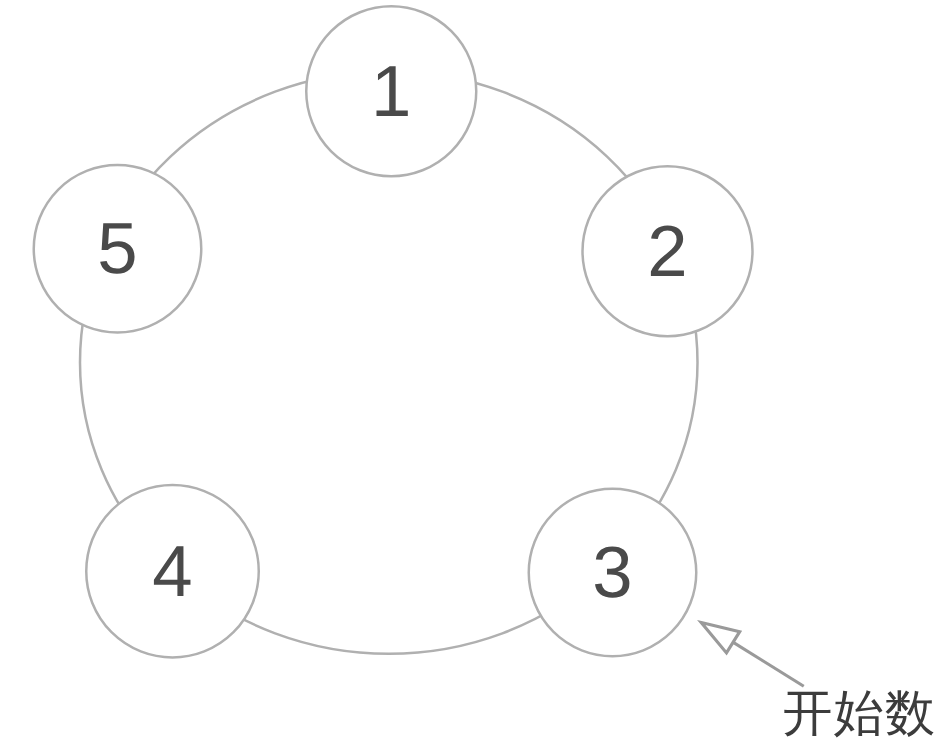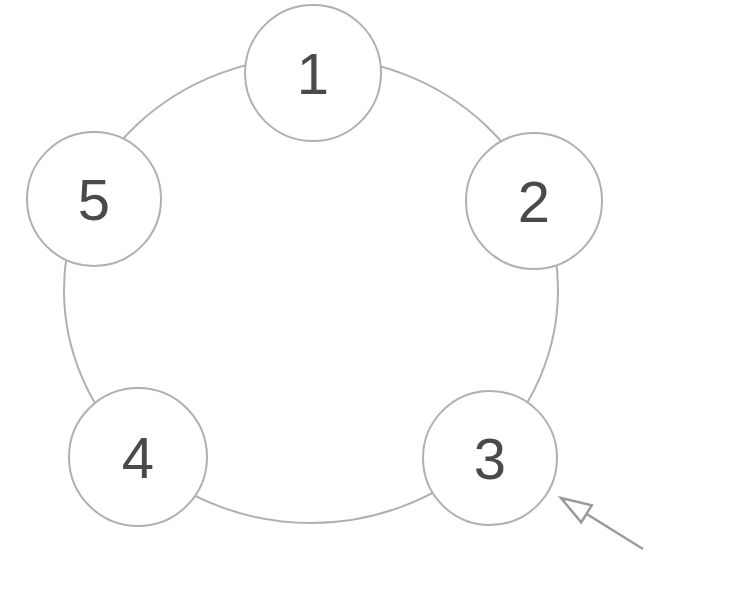--- a/index.html
+++ b/index.html
@@ -46,13 +46,14 @@
       <text x="534" y="201" fill="#4a4a4a" font-size="58" font-family="&quot;Liberation Sans&quot;, sans-serif" text-anchor="middle" dominant-baseline="central">2</text>
       <circle cx="490" cy="458" r="67" fill="#ffffff" stroke="#b0b0b0" stroke-width="2"></circle>
       <text x="490" y="458" fill="#4a4a4a" font-size="58" font-family="&quot;Liberation Sans&quot;, sans-serif" text-anchor="middle" dominant-baseline="central">3</text>
       <circle cx="138" cy="457" r="69" fill="#ffffff" stroke="#b0b0b0" stroke-width="2"></circle>
       <text x="138" y="457" fill="#4a4a4a" font-size="58" font-family="&quot;Liberation Sans&quot;, sans-serif" text-anchor="middle" dominant-baseline="central">4</text>
       <circle cx="94" cy="199" r="67" fill="#ffffff" stroke="#b0b0b0" stroke-width="2"></circle>
       <text x="94" y="199" fill="#4a4a4a" font-size="58" font-family="&quot;Liberation Sans&quot;, sans-serif" text-anchor="middle" dominant-baseline="central">5</text>
       <line x1="643" y1="549" x2="583.0781551080671" y2="511.73153549404174" stroke="#9a9a9a" stroke-width="2.5"></line>
       <polygon points="561,498 591.7561541608628,505.35248129771463 581.1934345500614,522.3356775346894" fill="#ffffff" stroke="#9a9a9a" stroke-width="2.5" stroke-linejoin="miter"></polygon>
     </svg>
+  <div class="annotation-label">开始数</div>
 </div>
 
 </body></html>

